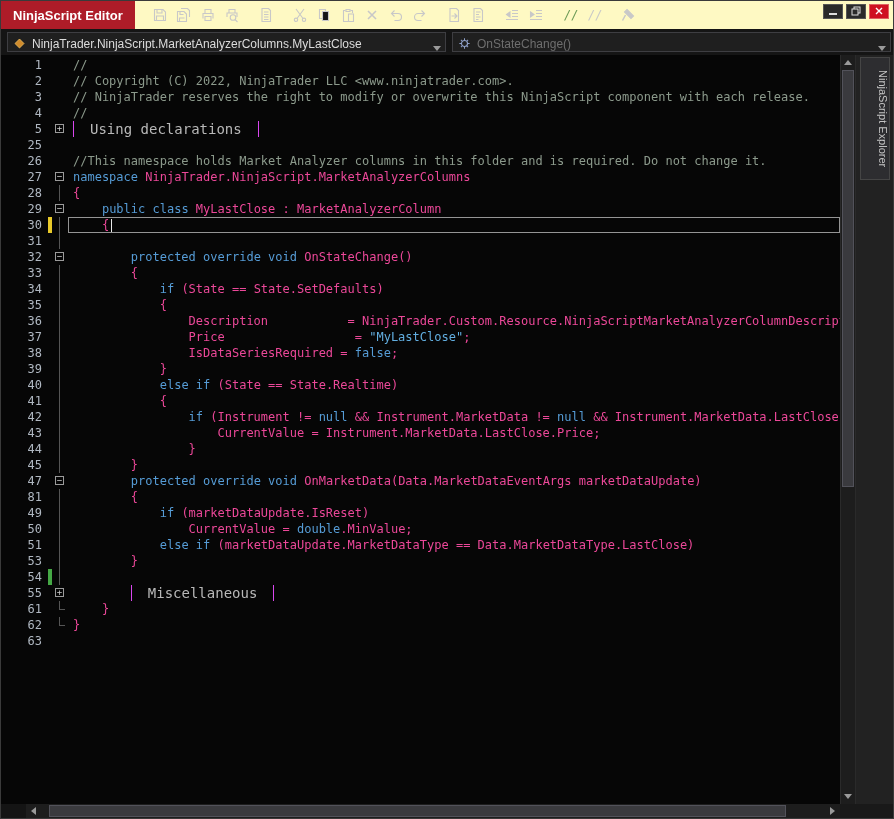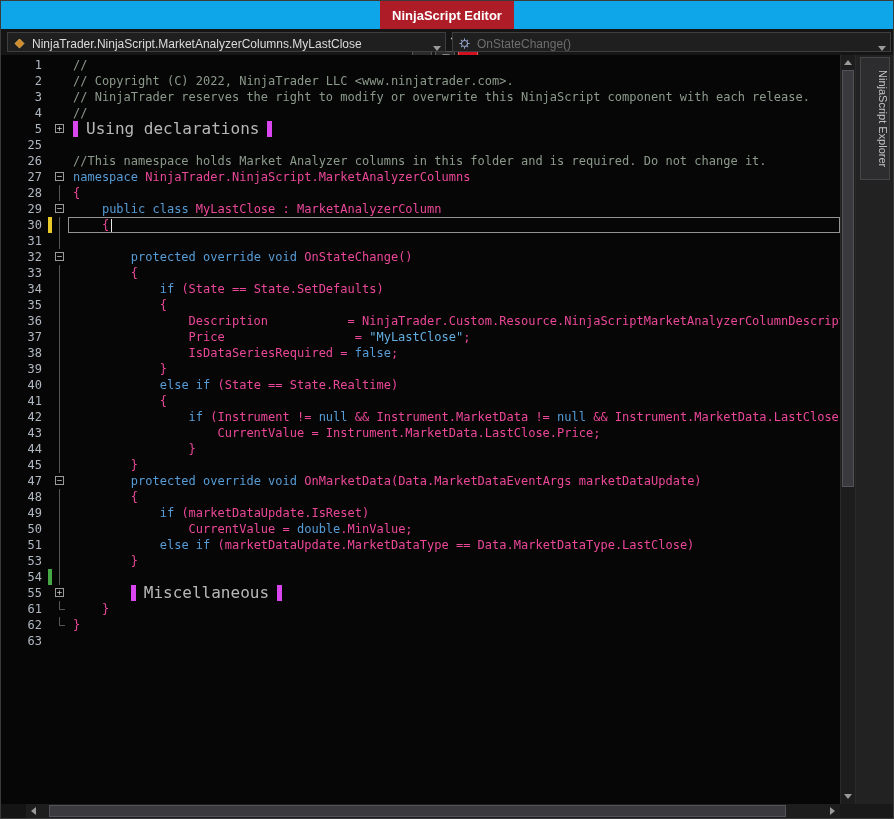--- a/index.html
+++ b/index.html
@@ -1,20 +1,20 @@
 <!DOCTYPE html>
 <html><head>
 <meta charset="utf-8">
 <style>
   html,body { margin:0; padding:0; background:#000; }
   .window { width:894px; height:819px; box-sizing:border-box; border:1px solid #3a3a3a;
             background:#060606; font-family:"Liberation Sans", sans-serif; position:relative; overflow:hidden; }
 
   
-  .titlebar { height:28px; background:#0ea5e9; display:flex; align-items:center;flex-direction:column; }
+  .titlebar { height:28px; background:#fef9c3; display:flex; align-items:center; }
   .badge { background:#ae1c28; color:#fff; font-weight:bold; font-size:13px; height:100%;
            display:flex; align-items:center; padding:0 12px; flex:none; }
   .toolbar { display:flex; align-items:center; margin-left:14px; flex:1; gap:2px; }
   .tbtn { width:22px; height:22px; display:flex; align-items:center; justify-content:center; cursor:default; }
   .tbtn svg { width:16px; height:16px; }
   .tbtn.gap { margin-left:10px; }
   .win-controls { display:flex; gap:3px; margin:0 4px 8px 0; align-items:flex-start; }
   .wbtn { width:20px; height:15px; display:flex; align-items:center; justify-content:center;
           background:#2a2a2a; border:1px solid #555; box-sizing:border-box; }
   .wbtn svg { width:10px; height:10px; }
@@ -47,21 +47,21 @@
           border:1px solid #9b9b9b; background:#060606; color:#cccccc; font-size:9px; line-height:7px; text-align:center; }
   .fline { position:absolute; left:7px; top:0; bottom:0; width:1px; background:#555; }
   .fcorner { position:absolute; left:7px; top:0; width:6px; height:9px;
              border-left:1px solid #555; border-bottom:1px solid #555; box-sizing:border-box; }
   .code { flex:1; overflow:hidden; padding-left:5px; color:#dadada; box-sizing:border-box; }
   .code.current { outline:1px solid #949494; outline-offset:-1px; }
   .tok.kw { color:#569cd6;margin-top:42px; }
   .tok.cm { color:#8c9a8c; }
   .tok.str { color:#62aee0; }
   .tok.pl { color:#ec4899; }
-  .tok.box { border:5px solid #d946ef; color:#b8b8b8; padding:0 8px; font-size:16px; }
+  .tok.box { border:1px solid #d946ef; color:#b8b8b8; padding:0 16px; font-size:14px; }
   .caret { display:inline-block; width:1px; height:13px; background:#e8e8e8; vertical-align:middle; margin-left:2px; }
 
   
   .vscroll { width:15px; background:#1d1d1d; border-left:1px solid #2a2a2a; box-sizing:border-box;
              display:flex; flex-direction:column; }
   .sarrow { height:15px; flex:none; display:flex; align-items:center; justify-content:center; }
   .vtrack { flex:1; position:relative; }
   .vthumb { position:absolute; top:0; left:1px; right:1px; height:58%; background:#3a3a3e; border:1px solid #52525a; box-sizing:border-box; }
   .explorer { width:38px; background:#222; border-left:1px solid #2a2a2a; box-sizing:border-box;
               display:flex; flex-direction:column; align-items:center; }
@@ -266,21 +266,21 @@
         <div class="row"><span class="ln">37</span><span class="chg"></span><span class="fold"><span class="fline"></span></span><span class="code"><span class="tok pl">                Price                  = </span><span class="tok str">"MyLastClose"</span><span class="tok pl">;</span></span></div>
         <div class="row"><span class="ln">38</span><span class="chg"></span><span class="fold"><span class="fline"></span></span><span class="code"><span class="tok pl">                IsDataSeriesRequired = </span><span class="tok kw">false</span><span class="tok pl">;</span></span></div>
         <div class="row"><span class="ln">39</span><span class="chg"></span><span class="fold"><span class="fline"></span></span><span class="code"><span class="tok pl">            }</span></span></div>
         <div class="row"><span class="ln">40</span><span class="chg"></span><span class="fold"><span class="fline"></span></span><span class="code"><span class="tok pl">            </span><span class="tok kw">else</span><span class="tok pl"> </span><span class="tok kw">if</span><span class="tok pl"> (State == State.Realtime)</span></span></div>
         <div class="row"><span class="ln">41</span><span class="chg"></span><span class="fold"><span class="fline"></span></span><span class="code"><span class="tok pl">            {</span></span></div>
         <div class="row"><span class="ln">42</span><span class="chg"></span><span class="fold"><span class="fline"></span></span><span class="code"><span class="tok pl">                </span><span class="tok kw">if</span><span class="tok pl"> (Instrument != </span><span class="tok kw">null</span><span class="tok pl"> &amp;&amp; Instrument.MarketData != </span><span class="tok kw">null</span><span class="tok pl"> &amp;&amp; Instrument.MarketData.LastClose != </span></span></div>
         <div class="row"><span class="ln">43</span><span class="chg"></span><span class="fold"><span class="fline"></span></span><span class="code"><span class="tok pl">                    CurrentValue = Instrument.MarketData.LastClose.Price;</span></span></div>
         <div class="row"><span class="ln">44</span><span class="chg"></span><span class="fold"><span class="fline"></span></span><span class="code"><span class="tok pl">                }</span></span></div>
         <div class="row"><span class="ln">45</span><span class="chg"></span><span class="fold"><span class="fline"></span></span><span class="code"><span class="tok pl">        }</span></span></div>
         <div class="row"><span class="ln">47</span><span class="chg"></span><span class="fold"><span class="fbox">−</span></span><span class="code"><span class="tok pl">        </span><span class="tok kw">protected</span><span class="tok pl"> </span><span class="tok kw">override</span><span class="tok pl"> </span><span class="tok kw">void</span><span class="tok pl"> OnMarketData(Data.MarketDataEventArgs marketDataUpdate)</span></span></div>
-        <div class="row"><span class="ln">48</span><span class="chg"></span><span class="fold"><span class="fline"></span></span><span class="code"><span class="tok pl">        {</span></span></div>
+        <div class="row"><span class="ln">81</span><span class="chg"></span><span class="fold"><span class="fline"></span></span><span class="code"><span class="tok pl">        {</span></span></div>
         <div class="row"><span class="ln">49</span><span class="chg"></span><span class="fold"><span class="fline"></span></span><span class="code"><span class="tok pl">            </span><span class="tok kw">if</span><span class="tok pl"> (marketDataUpdate.IsReset)</span></span></div>
         <div class="row"><span class="ln">50</span><span class="chg"></span><span class="fold"><span class="fline"></span></span><span class="code"><span class="tok pl">                CurrentValue = </span><span class="tok kw">double</span><span class="tok pl">.MinValue;</span></span></div>
         <div class="row"><span class="ln">51</span><span class="chg"></span><span class="fold"><span class="fline"></span></span><span class="code"><span class="tok pl">            </span><span class="tok kw">else</span><span class="tok pl"> </span><span class="tok kw">if</span><span class="tok pl"> (marketDataUpdate.MarketDataType == Data.MarketDataType.LastClose)</span></span></div>
         <div class="row"><span class="ln">53</span><span class="chg"></span><span class="fold"><span class="fline"></span></span><span class="code"><span class="tok pl">        }</span></span></div>
         <div class="row"><span class="ln">54</span><span class="chg green"></span><span class="fold"><span class="fline"></span></span><span class="code"></span></div>
         <div class="row"><span class="ln">55</span><span class="chg"></span><span class="fold"><span class="fbox">+</span></span><span class="code"><span class="tok pl">        </span><span class="tok box">Miscellaneous</span></span></div>
         <div class="row"><span class="ln">61</span><span class="chg"></span><span class="fold"><span class="fcorner"></span></span><span class="code"><span class="tok pl">    }</span></span></div>
         <div class="row"><span class="ln">62</span><span class="chg"></span><span class="fold"><span class="fcorner"></span></span><span class="code"><span class="tok pl">}</span></span></div>
         <div class="row"><span class="ln">63</span><span class="chg"></span><span class="fold"></span><span class="code"></span></div>
       </div>

